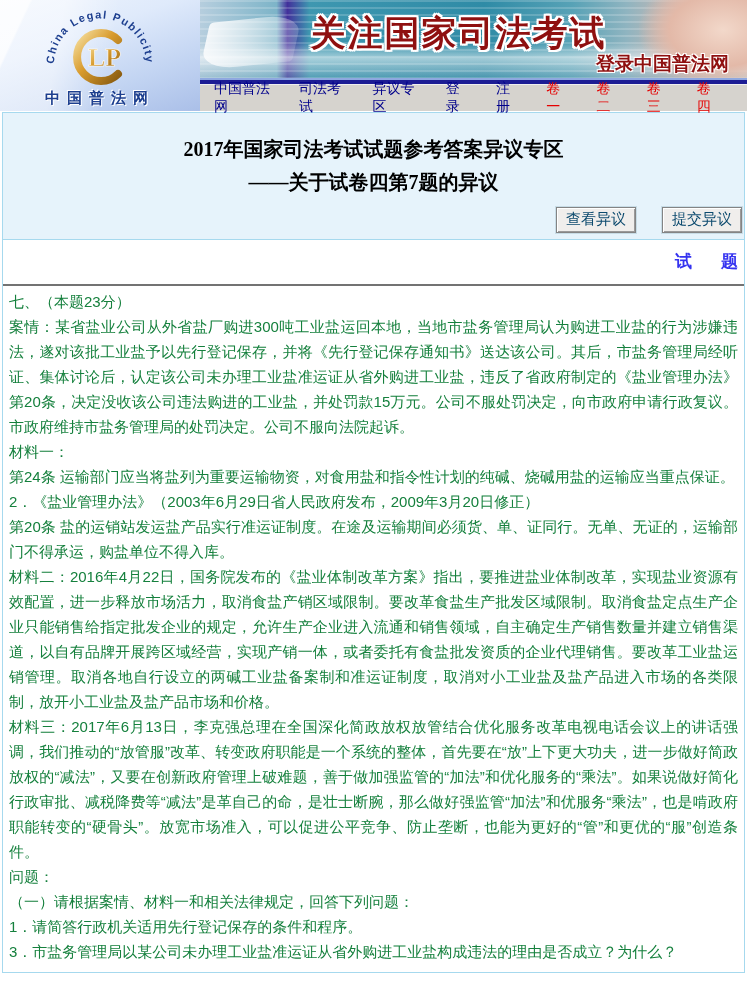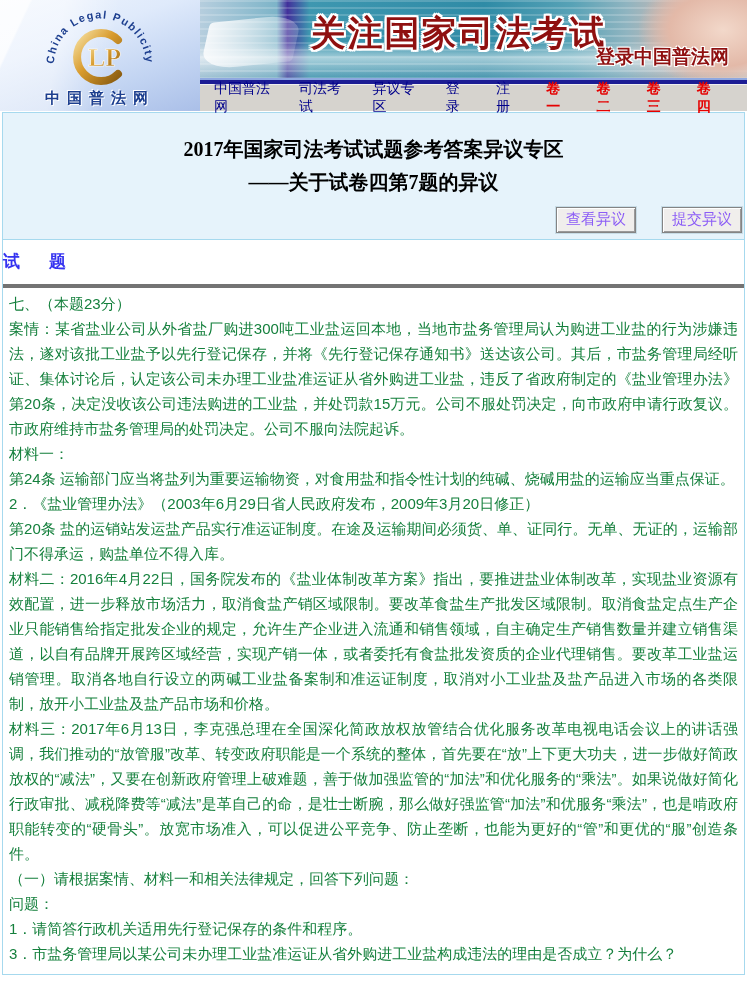--- a/index.html
+++ b/index.html
@@ -36,46 +36,46 @@
   .banner-hand {
     position:absolute; right:-12px; top:-8px; width:120px; height:95px;
     background:radial-gradient(ellipse at 70% 40%, #f2d8ca 0%, #e3b9a8 45%, rgba(227,185,168,0) 72%);
   }
   .banner-title {
     position:relative; z-index:2; text-align:center; padding:10px 90px 0 60px;
     font-size:35px; font-weight:bold; color:#8f1010; letter-spacing:2px;
     text-shadow:2px 2px 0 #fff,-2px -2px 0 #fff,2px -2px 0 #fff,-2px 2px 0 #fff,0 2px 0 #fff,0 -2px 0 #fff,2px 0 0 #fff,-2px 0 0 #fff;
   }
   .banner-subtitle {
-    position:absolute; z-index:2; right:18px; bottom:8px;
+    position:absolute; z-index:2; right:18px; bottom:1px;
     font-size:19px; font-weight:bold; color:#8f1010;
     text-shadow:1px 1px 0 #fff,-1px -1px 0 #fff,1px -1px 0 #fff,-1px 1px 0 #fff;
   }
   .navy-bar { height:7px; background:linear-gradient(180deg,#8fa8e0 0 2px,#1c1c94 2px 100%); }
   .nav-bar {
     height:27px; background:#d6d3ce; border-top:1px solid #efefef;
     display:flex; align-items:center; padding-left:14px;
   }
   .nav-link { font-size:14px; text-decoration:none; margin-right:27px; cursor:pointer; }
   .nav-blue { color:#00008b; }
-  .nav-red  { color:#e50000;font-weight:bold; }
+  .nav-red  { color:#e50000; }
 
   
   .container { margin:1px 2px 0 2px; border:1px solid #a6d9ee; background:#fff; }
 
   .title-section { background:#e6f3fb; border-bottom:1px solid #a6d9ee; padding:20px 0 4px; }
   .page-title { text-align:center; font-size:20px; font-weight:bold; color:#000; line-height:33px; font-family:"Liberation Serif","DejaVu Serif",serif; }
   .btn-row { display:flex; justify-content:flex-end; padding:8px 2px 2px; }
   .win-btn {
-    font-size:15px; color:#8b5cf6; background:#f0eeec; padding:2px 9px 3px;
+    font-size:15px; color:#0c4a6e; background:#f0eeec; padding:2px 9px 3px;
     border:1px solid #848484; outline:1px solid #c8dce6;
     box-shadow:inset 1px 1px 0 #ffffff, inset -1px -1px 0 #9a9a9a;
     margin-left:26px; cursor:pointer; font-family:inherit;
   }
-  .band { text-align:left; padding:10px 0 11px; border-bottom:4px solid #737373; }
+  .band { text-align:right; padding:10px 0 11px; border-bottom:2px solid #737373; }
   .band-label { font-size:17px; font-weight:bold; color:#3533f0; letter-spacing:6px; }
 
   .question-body { padding:3px 6px 6px; min-height:686px; }
   .bp { font-size:15px; line-height:25px; color:#15803d; text-align:justify; }
   .bp .u { }
 </style>
 </head>
 <body>
 
 <div class="header">
@@ -137,19 +137,19 @@
 
   <div class="question-body">
       <p class="bp"><span>七、（本题23分）</span></p>
       <p class="bp"><span>案情：某省盐业公司从外省盐厂购进300吨工业盐运回本地，当地市盐务管理局认为购进工业盐的行为涉嫌违法，遂对该批工业盐予以先行登记保存，并将《</span><span class="u">先行登记保存通知书</span><span>》送达该公司。其后，市盐务管理局经听证、集体讨论后，认定该公司未办理工业盐准运证从省外购进工业盐，违反了省政府制定的《</span><span class="u">盐业管理办法</span><span>》第20条，决定没收该公司违法购进的工业盐，并处罚款15万元。公司不服处罚决定，向市政府申请行政复议。市政府维持市盐务管理局的处罚决定。公司不服向法院起诉。</span></p>
       <p class="bp"><span>材料一：</span></p>
       <p class="bp"><span>第24条 运输部门应当将盐列为重要运输物资，对食用盐和指令性计划的纯碱、烧碱用盐的运输应当重点保证。</span></p>
       <p class="bp"><span>2．《</span><span class="u">盐业管理办法</span><span>》（2003年6月29日省人民政府发布，2009年3月20日修正）</span></p>
       <p class="bp"><span>第20条 盐的运销站发运盐产品实行准运证制度。在途及运输期间必须货、单、证同行。无单、无证的，运输部门不得承运，购盐单位不得入库。</span></p>
       <p class="bp"><span>材料二：2016年4月22日，国务院发布的《</span><span class="u">盐业体制改革方案</span><span>》指出，要推进盐业体制改革，实现盐业资源有效配置，进一步释放市场活力，取消食盐产销区域限制。要改革食盐生产批发区域限制。取消食盐定点生产企业只能销售给指定批发企业的规定，允许生产企业进入流通和销售领域，自主确定生产销售数量并建立销售渠道，以自有品牌开展跨区域经营，实现产销一体，或者委托有食盐批发资质的企业代理销售。要改革工业盐运销管理。取消各地自行设立的两碱工业盐备案制和准运证制度，取消对小工业盐及盐产品进入市场的各类限制，放开小工业盐及盐产品市场和价格。</span></p>
       <p class="bp"><span>材料三：2017年6月13日，李克强总理在全国深化简政放权放管结合优化服务改革电视电话会议上的讲话强调，我们推动的“放管服”改革、转变政府职能是一个系统的整体，首先要在“放”上下更大功夫，进一步做好简政放权的“减法”，又要在创新政府管理上破难题，善于做加强监管的“加法”和优化服务的“乘法”。如果说做好简化行政审批、减税降费等“减法”是革自己的命，是壮士断腕，那么做好强监管“加法”和优服务“乘法”，也是啃政府职能转变的“硬骨头”。放宽市场准入，可以促进公平竞争、防止垄断，也能为更好的“管”和更优的“服”创造条件。</span></p>
+      <p class="bp"><span>问题：</span></p>
       <p class="bp"><span>（一）请根据案情、材料一和相关法律规定，回答下列问题：</span></p>
-      <p class="bp"><span>问题：</span></p>
       <p class="bp"><span>1．请简答行政机关适用先行登记保存的条件和程序。</span></p>
       <p class="bp"><span>3．市盐务管理局以某公司未办理工业盐准运证从省外购进工业盐构成违法的理由是否成立？为什么？</span></p>
     </div>
 
 </div>
 
 </body></html>

